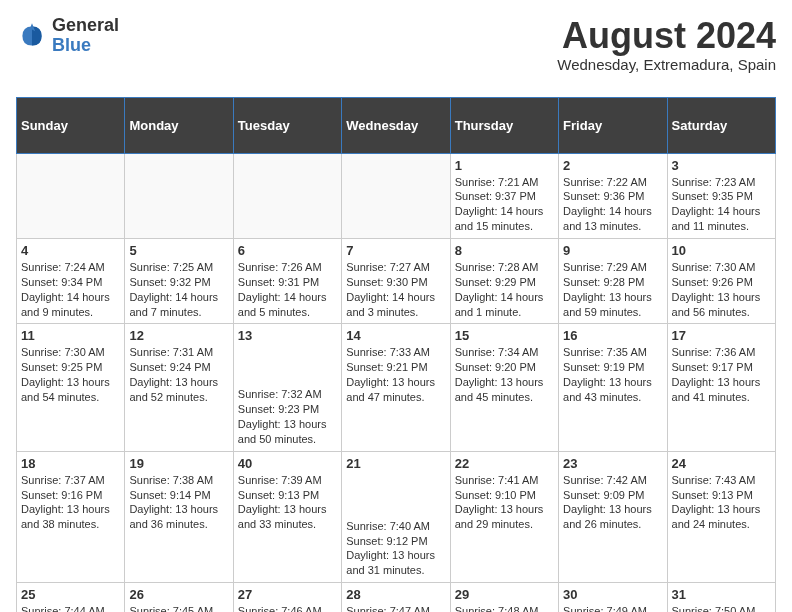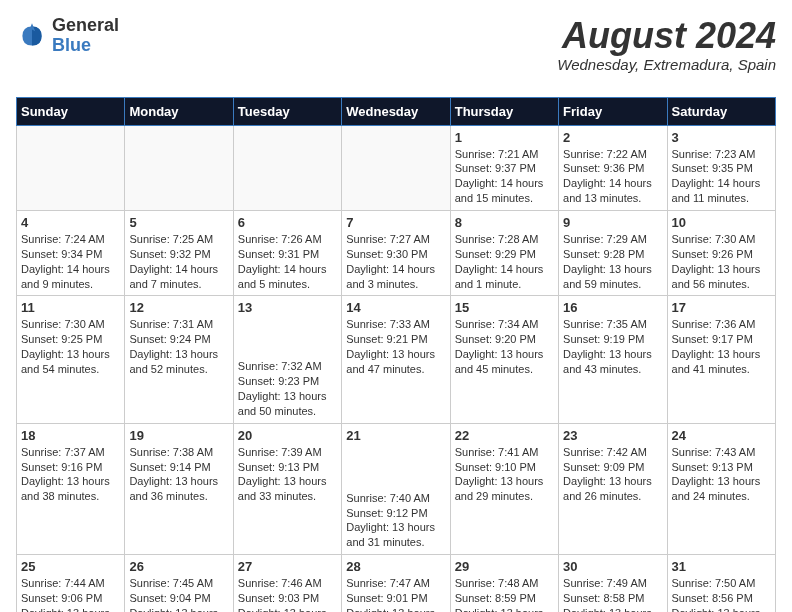--- a/index.html
+++ b/index.html
@@ -30,42 +30,41 @@
       line-height: 1.1;
     }
     .logo-text span:first-child { color: #333; }
     .logo-text span:last-child { color: #3a7abf; }
     .logo-icon {
       width: 32px;
       height: 32px;
     }
     .title-block {
       text-align: right;
-      font-style: italic;
     }
     .title-block h1 {
       font-size: 36px;
       font-weight: bold;
       color: #333;
       line-height: 1.1;
     }
     .title-block h2 {
       font-size: 15px;
       font-weight: normal;
       color: #333;
     }
     .calendar {
       width: 100%;
       border-collapse: collapse;
       font-size: 11px;
     }
     .calendar th {
-      background: #0f172a;
+      background: #404040;
       color: #fff;
-      padding: 6px 4px;
+      padding: 20px 4px;
       text-align: left;
       font-size: 13px;
       font-weight: bold;
       border: 1px solid #3a7abf;
     }
     .calendar td {
       border: 1px solid #ccc;
       vertical-align: top;
       padding: 4px 4px;
       width: calc(100% / 7);
@@ -244,21 +243,21 @@
 Sunset: 9:16 PM
 Daylight: 13 hours and 38 minutes.</div>
         </td>
         <td>
           <span class="day-num">19</span>
           <div class="day-info" style="white-space: pre-line;">Sunrise: 7:38 AM
 Sunset: 9:14 PM
 Daylight: 13 hours and 36 minutes.</div>
         </td>
         <td>
-          <span class="day-num">20</span>
+          <span class="day-num">40</span>
           <div class="day-info" style="white-space: pre-line;">Sunrise: 7:39 AM
 Sunset: 9:13 PM
 Daylight: 13 hours and 33 minutes.</div>
         </td>
         <td>
           <span class="day-num">21</span>
           <div class="day-info" style="white-space: pre-line; margin-top: 48px;">Sunrise: 7:40 AM
 Sunset: 9:12 PM
 Daylight: 13 hours and 31 minutes.</div>
         </td>

